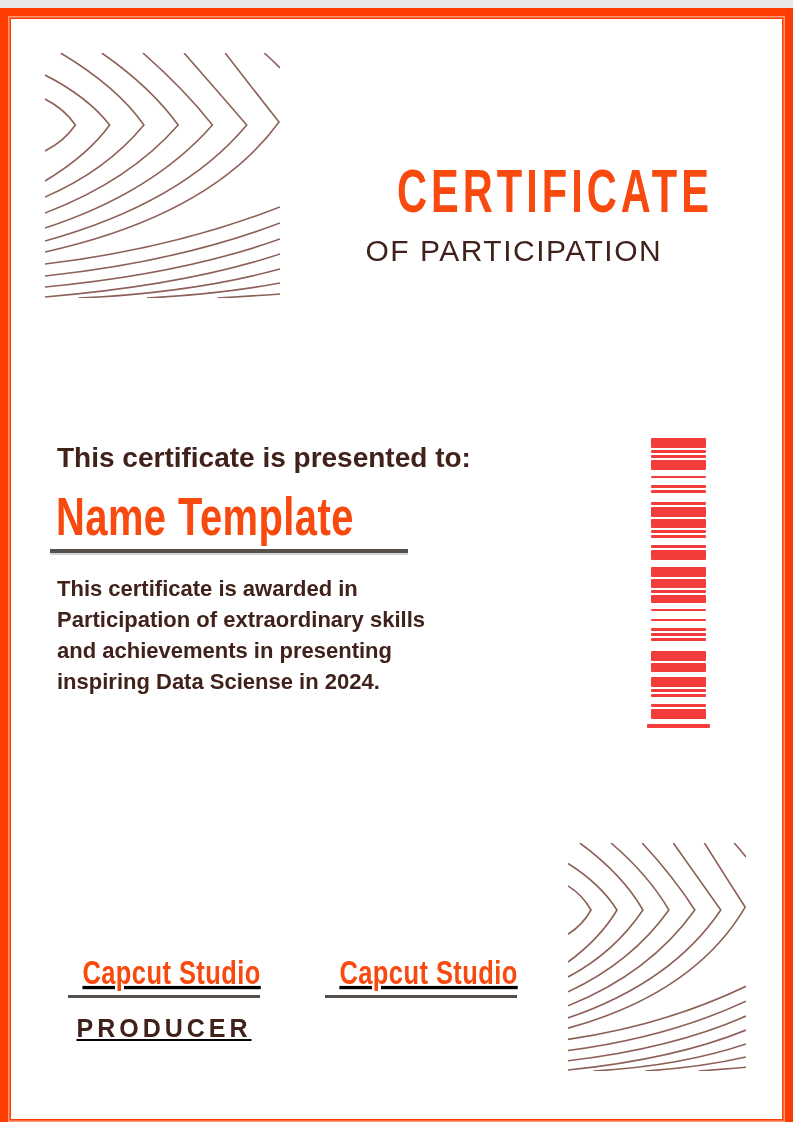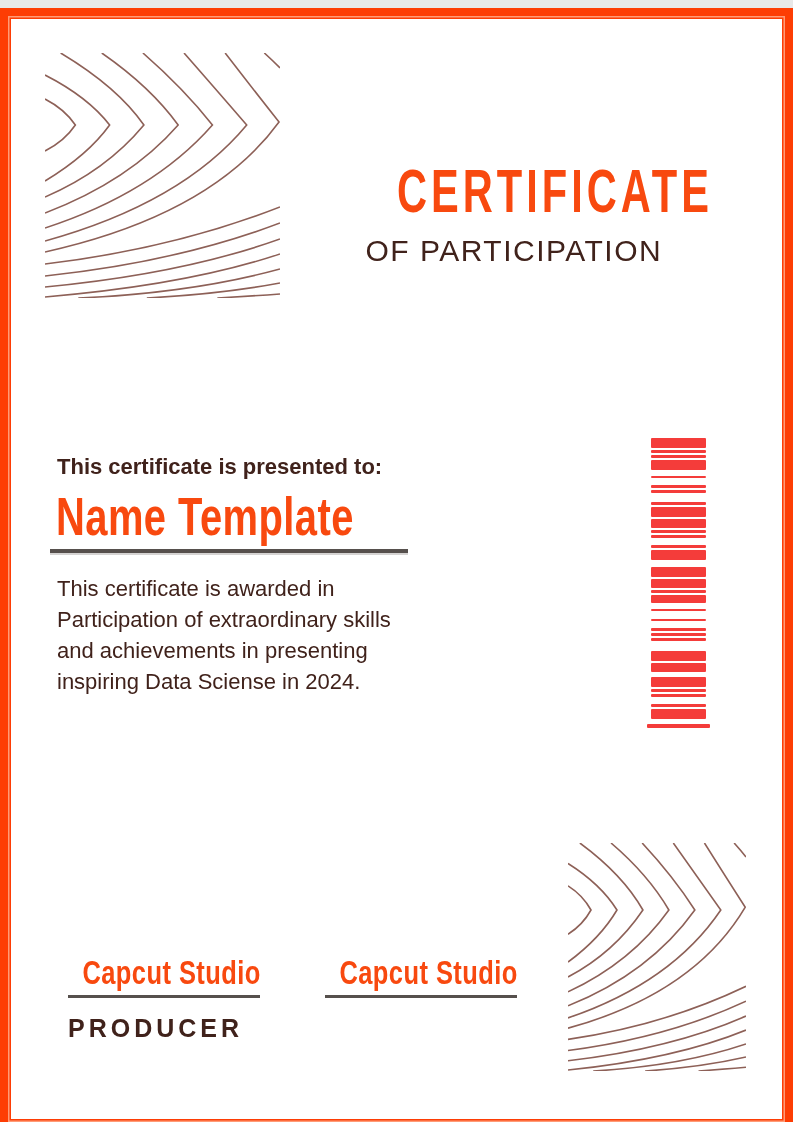--- a/index.html
+++ b/index.html
@@ -39,45 +39,45 @@
     white-space:nowrap;
   }
   .cert-subtitle{
     display:block;color:var(--dark);
     font-size:30px;font-weight:normal;line-height:1;
     letter-spacing:1.5px;margin-right:-1.5px;
     margin-top:21px;white-space:nowrap;text-align:center;
   }
 
   .presented{
-    position:absolute;left:57px;top:446px;
-    font-size:22px;font-weight:bold;color:var(--dark);
+    position:absolute;left:57px;top:434px;
+    font-size:28px;font-weight:bold;color:var(--dark);
   }
   .name{
     position:absolute;left:56px;top:479px;
     color:var(--orange);font-size:47px;font-weight:bold;line-height:1.1;
     letter-spacing:0.5px;white-space:nowrap;
     transform:scale(0.85,1.15);transform-origin:left top;
   }
   .name-line{
     position:absolute;left:50px;top:541px;width:358px;height:4px;
     background:var(--line-gray);
     box-shadow:0 2px 0 rgba(86,80,77,0.25);
   }
   .desc{
     position:absolute;left:57px;top:565px;width:440px;
-    font-size:22px;font-weight:normal;color:var(--dark);
+    font-size:22px;font-weight:bold;color:var(--dark);
     line-height:31px;white-space:pre-line;
   }
 
   .barcode{position:absolute;left:651px;top:430px;width:55px;}
   .barcode .bar{width:55px;background:var(--barcode-red);border-radius:1px;}
   .barcode .bar.wide{width:63px;margin-left:-4px;}
 
-  .sig{position:absolute;width:192px;}
+  .sig{position:absolute;width:192px;text-align:center;text-decoration:underline;}
   .sig-1{left:68px;top:946px;}
   .sig-2{left:325px;top:946px;}
   .sig-name{
     display:block;color:var(--orange);
     font-size:30px;font-weight:bold;line-height:1.1;
     letter-spacing:0.5px;white-space:nowrap;
     transform:scale(0.85,1.1);transform-origin:50% 0;
   }
   .sig-line{height:3px;background:var(--line-gray);margin-top:8px;}
   .sig-role{

